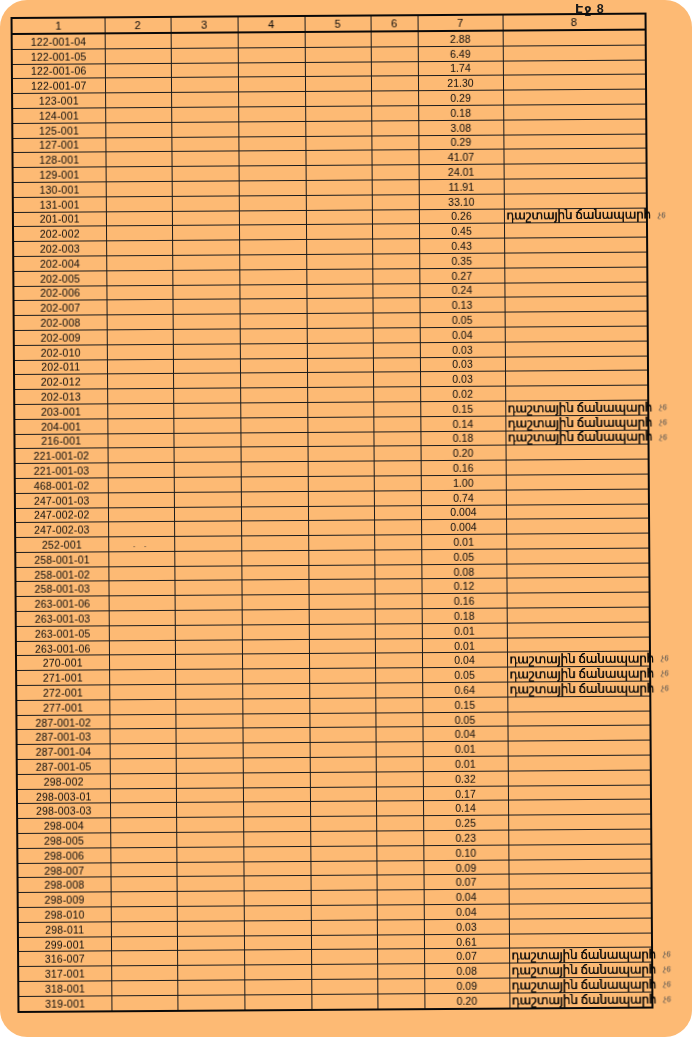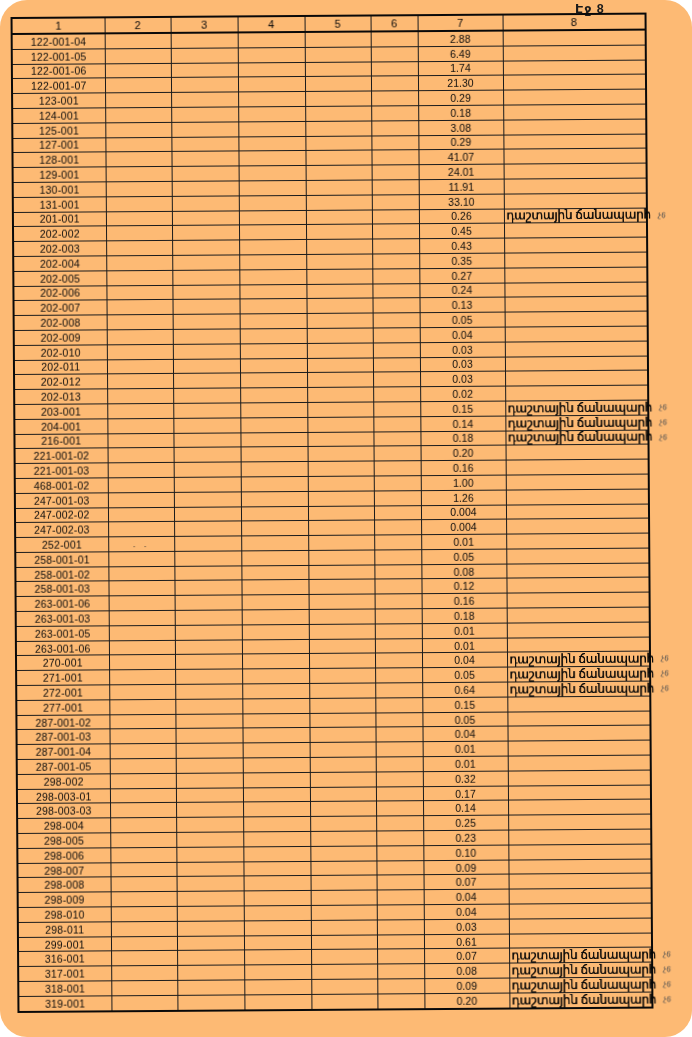--- a/index.html
+++ b/index.html
@@ -412,21 +412,21 @@
             <td class="c7">1.00</td>
             <td class="c8"></td>
           </tr>
           <tr>
             <td class="c1">247-001-03</td>
             <td class="c2"></td>
             <td class="c3"></td>
             <td class="c4"></td>
             <td class="c5"></td>
             <td class="c6"></td>
-            <td class="c7">1.26</td>
+            <td class="c7">0.74</td>
             <td class="c8"></td>
           </tr>
           <tr>
             <td class="c1">247-002-02</td>
             <td class="c2"></td>
             <td class="c3"></td>
             <td class="c4"></td>
             <td class="c5"></td>
             <td class="c6"></td>
             <td class="c7">0.004</td>
@@ -716,21 +716,21 @@
             <td class="c1">299-001</td>
             <td class="c2"></td>
             <td class="c3"></td>
             <td class="c4"></td>
             <td class="c5"></td>
             <td class="c6"></td>
             <td class="c7">0.61</td>
             <td class="c8"></td>
           </tr>
           <tr>
-            <td class="c1">316-001</td>
+            <td class="c1">316-007</td>
             <td class="c2"></td>
             <td class="c3"></td>
             <td class="c4"></td>
             <td class="c5"></td>
             <td class="c6"></td>
             <td class="c7">0.07</td>
             <td class="c8"><span class="note-text">դաշտային ճանապարհ</span><span class="mark">չ6</span></td>
           </tr>
           <tr>
             <td class="c1">317-001</td>

